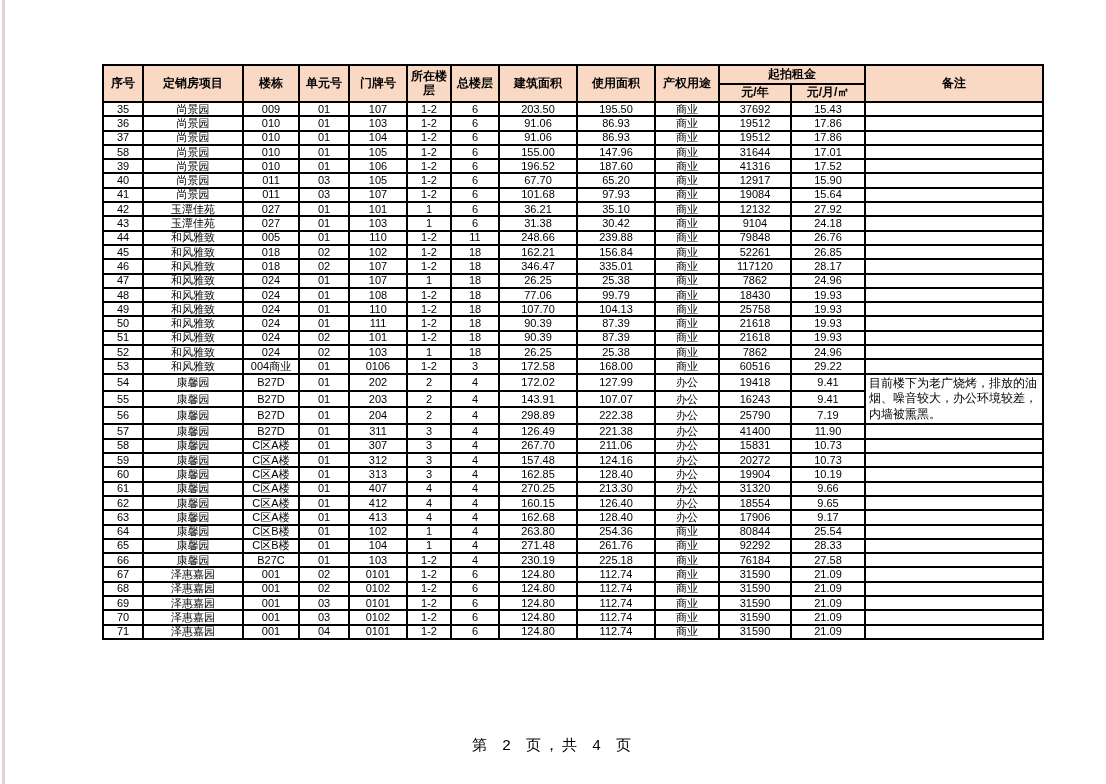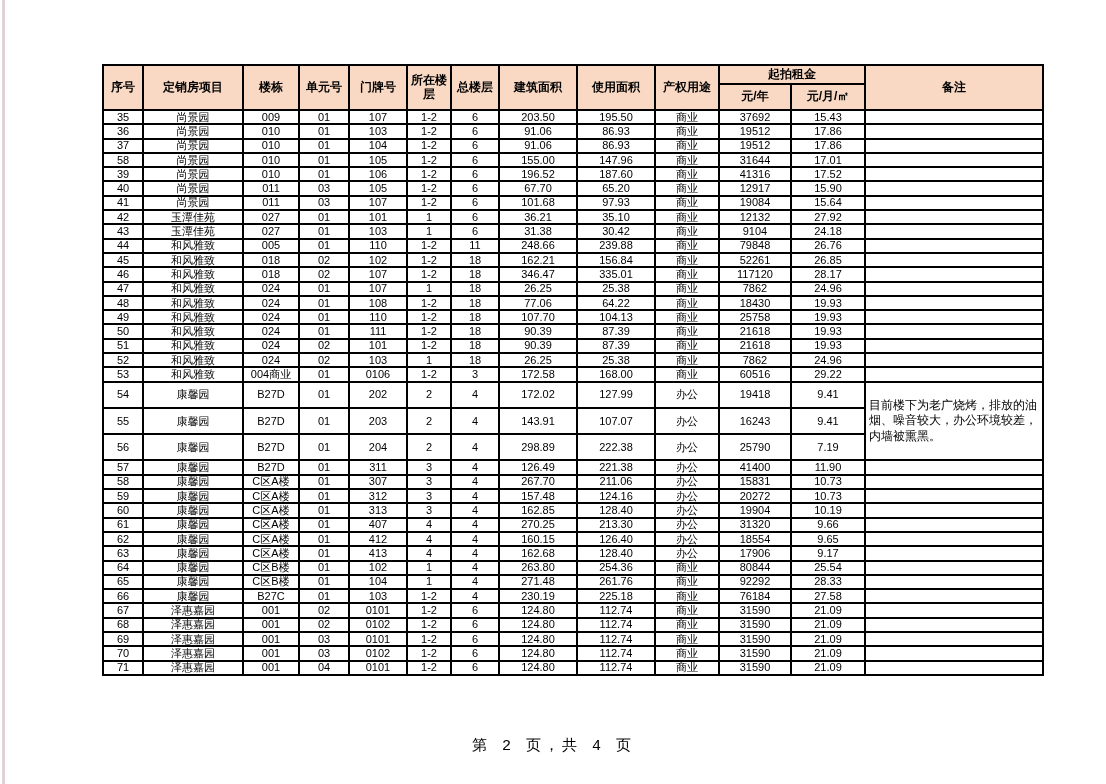--- a/index.html
+++ b/index.html
@@ -32,34 +32,34 @@
   }
   table.sheet thead th{
     background:#fad9c4;
     font-weight:bold;
     font-size:12px;
     line-height:1.15;
     padding:1px 1px;
   }
   table.sheet thead th.wrap{ white-space:normal; }
   table.sheet thead tr.hrow-top th{ height:19px; }
-  table.sheet thead tr.hrow-sub th{ height:26px; }
+  table.sheet thead tr.hrow-sub th{ height:18px; }
   table.sheet tbody td{
     height:14.3px;
     font-size:11px;
     line-height:1;
   }
   table.sheet tbody td.usage{ }
   table.sheet tbody td.remark-cell{
     text-align:left;
     white-space:normal;
     vertical-align:top;
     font-size:12px;
     line-height:1.3;
-    padding:15px 3px;
+    padding:1px 3px;
     margin-left:16px;
   }
   .footer{
     position:absolute;
     left:0;top:736px;width:1106px;
     text-align:center;
     font-family:Liberation Mono, monospace;
     font-size:15px;
     letter-spacing:3px;
   }
@@ -303,21 +303,21 @@
       </tr>
       <tr>
         <td>48</td>
         <td>和风雅致</td>
         <td>024</td>
         <td>01</td>
         <td>108</td>
         <td>1-2</td>
         <td>18</td>
         <td>77.06</td>
-        <td>64.22</td>
+        <td>99.79</td>
         <td class="usage">商业</td>
         <td>18430</td>
         <td>19.93</td>
         <td></td>
       </tr>
       <tr>
         <td>49</td>
         <td>和风雅致</td>
         <td>024</td>
         <td>01</td>

